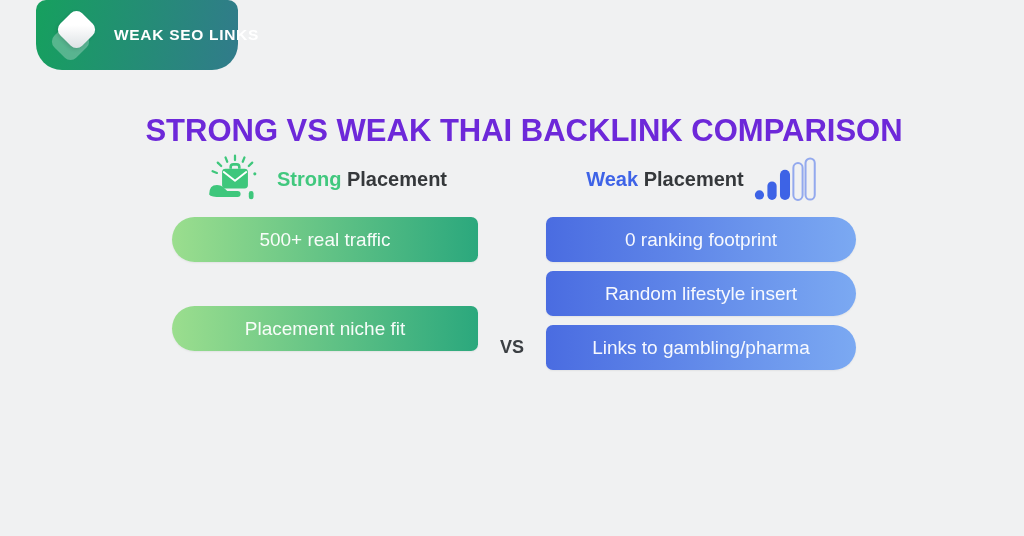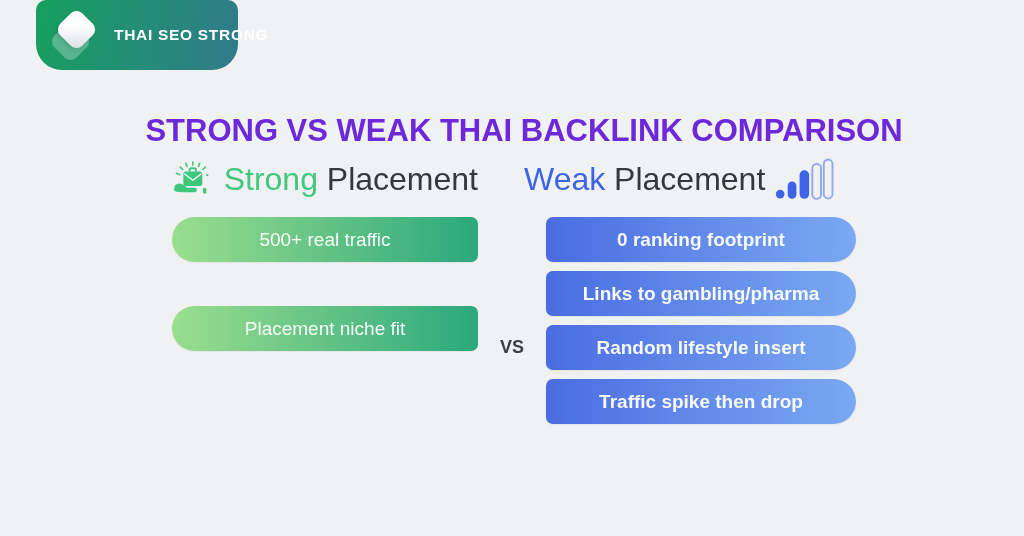--- a/index.html
+++ b/index.html
@@ -24,22 +24,22 @@
 
   
   .title{
     position:absolute;top:101px;left:0;width:100%;margin:12px;
     text-align:center;font-size:31px;font-weight:bold;color:#6d28d9;letter-spacing:0px;
   }
 
   
   .head{position:absolute;top:153px;height:52px;display:flex;align-items:center;justify-content:center;gap:10px;}
   .head-strong{left:172px;width:306px;}
-  .head-weak{left:524px;width:310px;}
-  .head-text{font-size:32px;font-weight:normal;color:#35383b;white-space:nowrap;}
+  .head-weak{left:546px;width:310px;}
+  .head-text{font-size:20px;font-weight:bold;color:#35383b;white-space:nowrap;}
   .accent-strong{color:#41c87e;}
   .accent-weak{color:#3e63e7;}
   .icon-svg{display:block;}
 
   
   .vs{
     position:absolute;left:478px;top:332px;width:68px;text-align:center;
     font-size:18px;font-weight:bold;color:#3b3f43;line-height:30px;
   }
 
@@ -52,32 +52,31 @@
     color:rgba(255,255,255,0.95);font-size:19px;white-space:nowrap;
     box-shadow:0 1px 2px rgba(0,0,0,0.06);
   }
   .pill-strong{
     background:linear-gradient(90deg,#9bde8e 0%,#2ba87d 100%);
     border-radius:23px 7px 7px 23px;
   }
   .pill-weak{
     background:linear-gradient(90deg,#4a6ce1 0%,#7ba9f2 100%);
     border-radius:7px 23px 23px 7px;
-    font-weight:bold;
   }
 </style>
 </head>
 <body>
 
 <div class="badge">
   <div class="badge-icon">
     <div class="diamond reflection"></div>
     <div class="diamond main"></div>
   </div>
-  <div class="badge-label">THAI SEO STRONG</div>
+  <div class="badge-label">WEAK SEO LINKS</div>
 </div>
 
 <h1 class="title">STRONG VS WEAK THAI BACKLINK COMPARISON</h1>
 
 <div class="head head-strong">
   <svg class="icon-svg" width="64" height="50" viewBox="0 0 66 58" fill="none">
     <g stroke="#3ec77c" stroke-width="2.6" stroke-linecap="round">
       <line x1="33" y1="7" x2="33" y2="2"></line>
       <line x1="24" y1="9" x2="22" y2="4"></line>
       <line x1="42" y1="9" x2="44" y2="4"></line>
@@ -108,16 +107,15 @@
 
 <div class="vs">VS</div>
 
 <div class="col col-strong">
   <div class="pill pill-strong">500+ real traffic</div>
   <div class="pill pill-strong">Placement niche fit</div>
 </div>
 
 <div class="col col-weak">
   <div class="pill pill-weak">0 ranking footprint</div>
+  <div class="pill pill-weak">Random lifestyle insert</div>
   <div class="pill pill-weak">Links to gambling/pharma</div>
-  <div class="pill pill-weak">Random lifestyle insert</div>
-  <div class="pill pill-weak">Traffic spike then drop</div>
 </div>
 
 </body></html>

